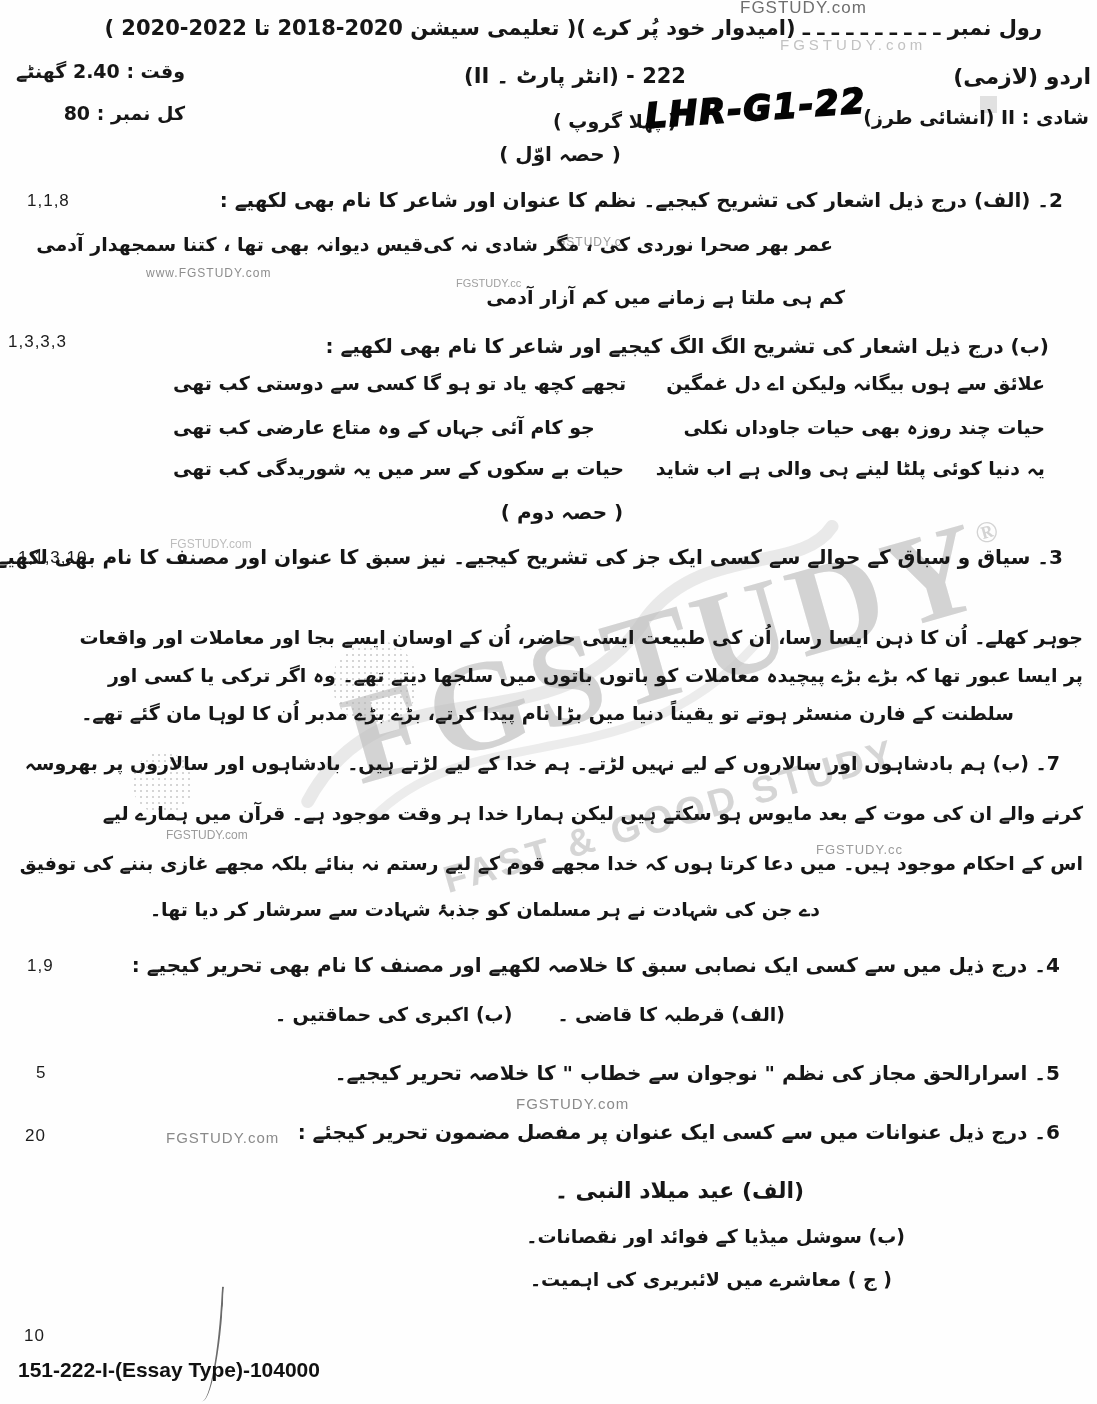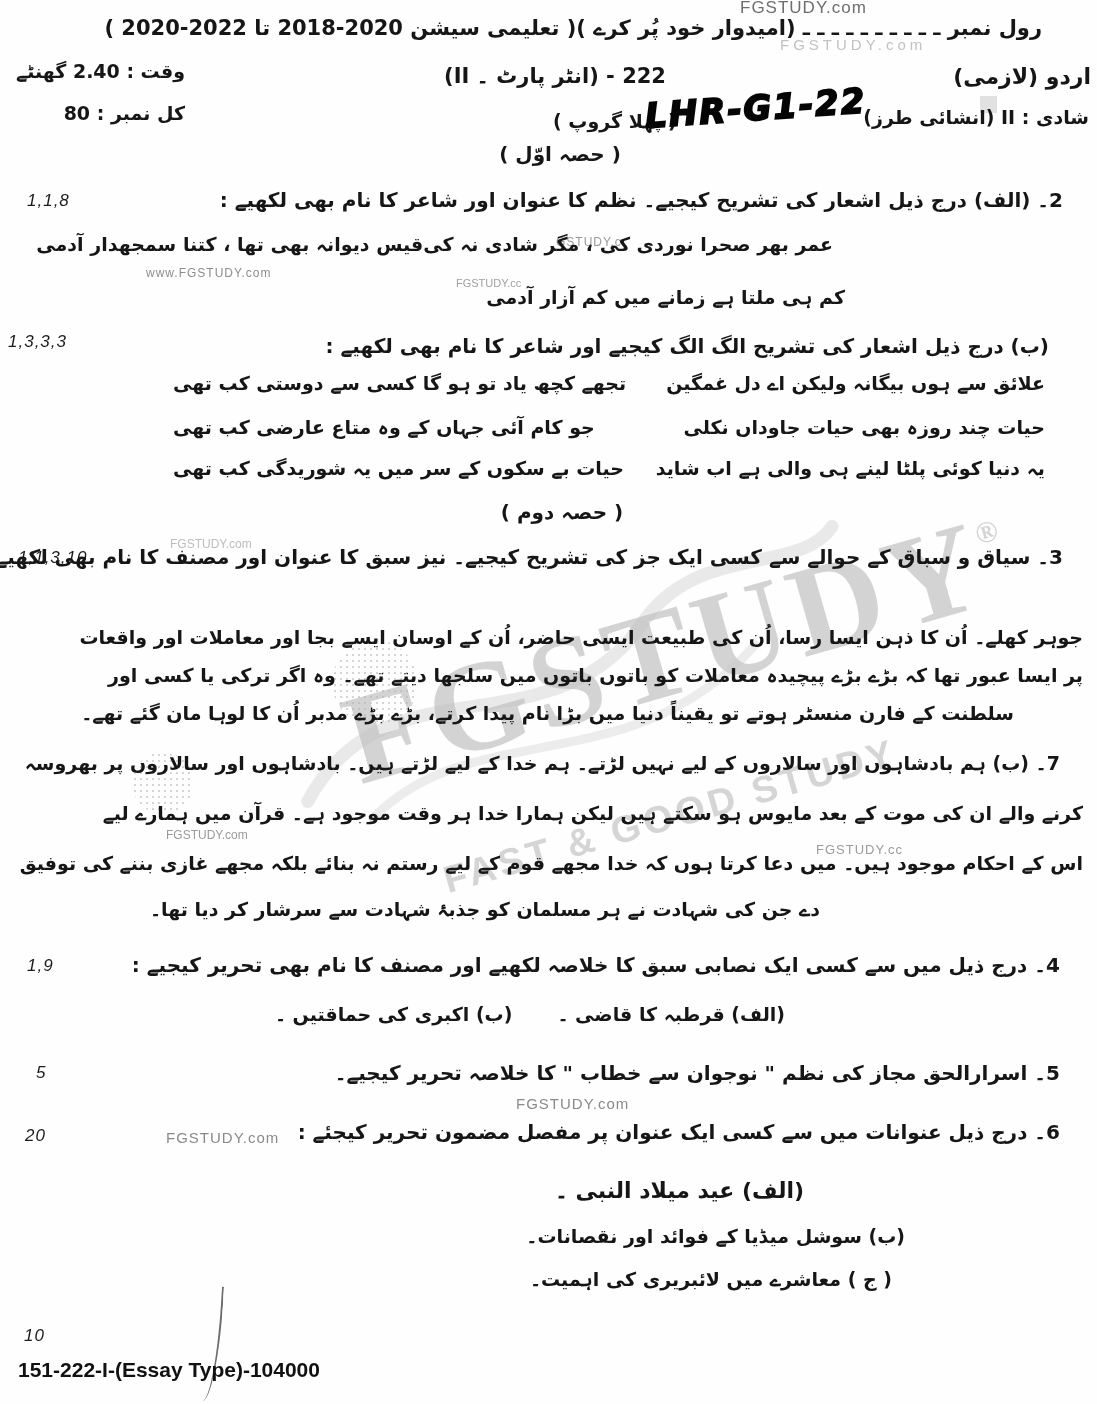--- a/index.html
+++ b/index.html
@@ -4,21 +4,21 @@
 <style>
   html,body{margin:0;padding:0;}
   body{width:1097px;height:1404px;background:#ffffff;position:relative;overflow:hidden;
        font-family:"DejaVu Sans",sans-serif;}
   #page{position:absolute;inset:0;background:#fefefe;}
   
   .u{position:absolute;direction:rtl;unicode-bidi:plaintext;font-family:"DejaVu Sans",sans-serif;
      font-weight:700;color:#161616;white-space:nowrap;z-index:5;}
   .verse{display:flex;justify-content:space-between;z-index:5;}
   .marks{position:absolute;font-family:"Liberation Sans",sans-serif;font-size:17px;
-         color:#1c1c1c;z-index:5;letter-spacing:1px;font-style:italic;}
+         color:#1c1c1c;z-index:5;letter-spacing:1px;}
   .wm{position:absolute;font-family:"Liberation Sans",sans-serif;white-space:nowrap;z-index:1;}
   #wm-big{position:absolute;left:285px;top:575px;width:790px;text-align:center;
           transform:rotate(-16deg);font-family:"Liberation Serif",serif;font-weight:bold;
           font-size:128px;letter-spacing:7px;color:#c9c9c9;opacity:.8;z-index:1;}
   #wm-big sup{font-size:30px;vertical-align:60px;}
   #wm-tagline{position:absolute;left:370px;top:795px;width:600px;text-align:center;
           transform:rotate(-16deg);font-family:"Liberation Sans",sans-serif;font-weight:bold;
           font-size:38px;letter-spacing:4px;color:#cfcfcf;opacity:.85;z-index:1;}
   .dotpatch{position:absolute;border-radius:50%;z-index:1;opacity:.55;
      background-image:radial-gradient(#b5b5b5 1px,transparent 1.5px);background-size:6px 6px;}
@@ -56,21 +56,21 @@
   <svg id="calli" width="620" height="240" viewBox="0 0 620 240">
     <path d="M30,200 C140,70 280,210 400,90 C470,30 560,80 600,40" fill="none" stroke="#bfbfbf" stroke-width="13" stroke-linecap="round"></path>
     <path d="M90,230 C210,150 350,250 500,140" fill="none" stroke="#c7c7c7" stroke-width="9" stroke-linecap="round"></path>
   </svg>
   <div class="dotpatch" style="left:332px;top:640px;width:86px;height:86px;"></div>
   <div class="dotpatch" style="left:132px;top:752px;width:62px;height:62px;"></div>
   <div id="corner-smudge"></div>
 
   <div class="u" style="right:55px;top:16px;font-size:21px;">رول نمبر ـ ـ ـ ـ ـ ـ ـ ـ ـ ـ (امیدوار خود پُر کرے )( تعلیمی سیشن ‎2018-2020‎ تا ‎2020-2022‎ )</div>
   <div class="u" style="right:6px;top:64px;font-size:22px;margin-left:42px;">اردو (لازمی)</div>
-  <div class="u" style="left:410px;top:64px;width:290px;text-align:center;font-size:21px;">222 - (انٹر پارٹ ۔ II)</div>
+  <div class="u" style="left:430px;top:64px;width:290px;text-align:center;font-size:21px;">222 - (انٹر پارٹ ۔ II)</div>
   <div class="u" style="right:912px;top:60px;font-size:19px;">وقت : 2.40 گھنٹے</div>
   <div class="u" style="right:8px;top:106px;font-size:19px;">شادی : II (انشائی طرز)</div>
   <div class="u" style="left:553px;top:110px;font-size:19px;">( پہلا گروپ )</div>
   <div class="u" style="right:912px;top:102px;font-size:19px;">کل نمبر : 80</div>
   <div id="hand-code">LHR-G1-22</div>
   <div class="u" style="left:490px;top:142px;width:140px;text-align:center;font-size:20px;">( حصہ اوّل )</div>
 
   <div class="marks" style="left:27px;top:191px;">1,1,8</div>
   <div class="u" style="right:34px;top:188px;font-size:20px;">2۔ (الف) درج ذیل اشعار کی تشریح کیجیے۔ نظم کا عنوان اور شاعر کا نام بھی لکھیے :</div>
   <div class="u verse" style="left:183px;top:233px;width:650px;font-size:19px;">

